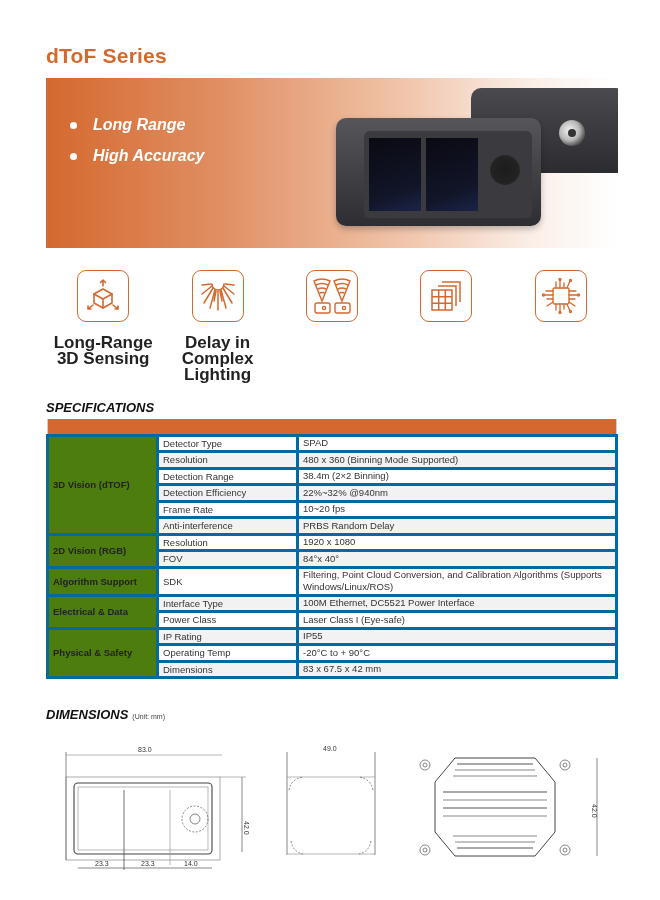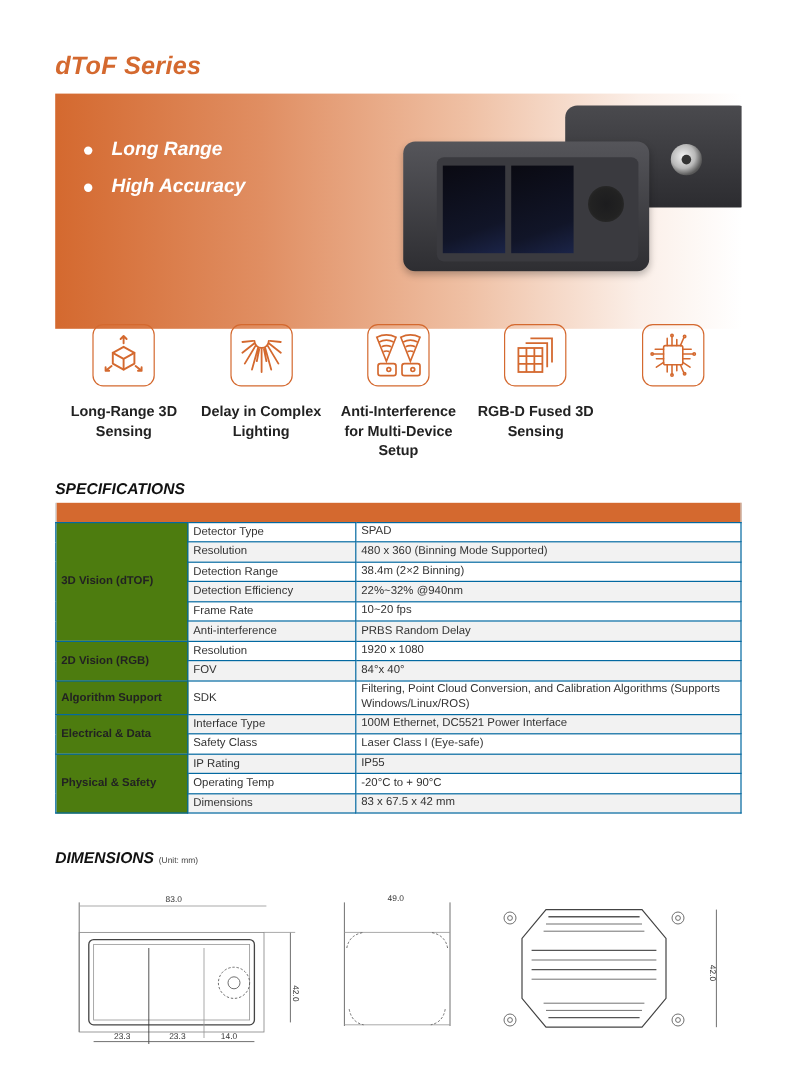--- a/index.html
+++ b/index.html
@@ -1,45 +1,45 @@
 <!DOCTYPE html>
 <html><head>
 <meta charset="utf-8">
 <style>
   * { box-sizing: border-box; margin: 0; padding: 0; }
   html, body { width: 660px; height: 900px; background: #ffffff; overflow: hidden; }
   body { font-family: "Liberation Sans", "DejaVu Sans", sans-serif; color: #222; position: relative; }
 
-  .title { position: absolute; left: 46px; top: 44px; font-size: 21px; font-weight: bold; color: #d4692f; letter-spacing: 0.2px; font-style: italic; }
-
-  .hero { position: absolute; left: 46px; top: 78px; width: 572px; height: 196px;
+  .title { position: absolute; left: 46px; top: 44px; font-size: 21px; font-weight: bold; color: #d4692f; letter-spacing: 0.2px; }
+
+  .hero { position: absolute; left: 46px; top: 78px; width: 572px; height: 170px;
     background: linear-gradient(to right, #d4692f 0%, #e08e62 30%, #efc0a4 60%, #fbefe8 85%, #ffffff 100%); overflow: hidden; }
   .hero ul { list-style: none; position: absolute; left: 22px; top: 36px; }
   .hero li { position: relative; padding-left: 25px; color: #ffffff; font-style: italic; font-weight: bold; font-size: 16px; line-height: 22px; margin-bottom: 9px; width: 200px; }
   .hero li::before { content: ""; position: absolute; left: 2px; top: 8px; width: 7px; height: 7px; border-radius: 50%; background: #ffffff; }
 
   .device-back { position: absolute; left: 425px; top: 10px; width: 155px; height: 85px; background: linear-gradient(180deg,#4a4a4e,#2c2c30); border-radius: 10px; }
   .device-back .port { position: absolute; left: 88px; top: 32px; width: 26px; height: 26px; border-radius: 50%; background: radial-gradient(circle at 40% 40%, #f2f2f2 0%, #b8b8b8 45%, #5b5b5b 70%, #333 100%); }
   .device-back .port::after { content:""; position:absolute; left:9px; top:9px; width:8px; height:8px; border-radius:50%; background:#333; }
   .device-front { position: absolute; left: 290px; top: 40px; width: 205px; height: 108px; background: linear-gradient(180deg,#55555a,#2e2e32); border-radius: 10px; box-shadow: 0 3px 6px rgba(0,0,0,0.25); }
   .device-front .bezel { position: absolute; left: 28px; top: 13px; width: 168px; height: 87px; background: #3a3a3f; border-radius: 6px; }
   .device-front .lens { position: absolute; top: 7px; width: 52px; height: 73px; background: linear-gradient(160deg,#0a0a12,#111528 70%,#1b2448); }
   .device-front .cam { position: absolute; left: 126px; top: 24px; width: 30px; height: 30px; border-radius: 50%; background: radial-gradient(circle,#1c1c1e 0%,#222 60%,#333 100%); }
 
   .features { position: absolute; left: 46px; top: 270px; width: 572px; display: flex; }
   .feature { width: 119px; text-align: center; }
   .feature .icon-box { width: 52px; height: 52px; margin: 0 auto; border: 1.5px solid #d4692f; border-radius: 9px; display: flex; align-items: center; justify-content: center; }
-  .feature .label { margin-top: 13px; font-size: 12px; font-weight: bold; line-height: 16px; color: #222; }
+  .feature .label { margin-top: 13px; font-size: 17px; font-weight: bold; line-height: 16px; color: #222; }
 
   .h2 { position: absolute; left: 46px; font-size: 13px; font-weight: bold; font-style: italic; color: #111; }
   .h2 .unit { font-size: 7px; font-weight: normal; font-style: normal; color: #444; margin-left: 4px; }
 
   .specs { position: absolute; left: 46px; top: 419px; width: 572px; border-collapse: collapse; font-size: 9.5px; }
   .specs th { background: #d4692f; height: 16px; }
-  .specs td { border: 1px solid #0369a1; height: 16.5px; padding: 0 4px; color: #333; }
+  .specs td { border: 3px solid #0369a1; height: 16.5px; padding: 0 4px; color: #333; }
   .specs td.cat { font-weight: bold; color: #222; width: 110px; background: #4d7c0f; }
   .specs td.param { width: 140px; }
   .specs tr.alt td.param, .specs tr.alt td.val { background: #f2f2f2; }
   .specs td.val { line-height: 12px; margin-left: 28px; }
   .specs { border-left: 1px solid #cfcfcf; border-right: 1px solid #cfcfcf; }
 
   .dims { position: absolute; top: 735px; }
   .dimtxt { font-size: 7px; fill: #333; font-family: "Liberation Sans", sans-serif; }
 </style>
 </head>
@@ -92,31 +92,29 @@
         <path d="M3 6 Q11 2 19 6 L11 26 Z"></path>
           <path d="M5 10 Q11 7 17 10 M7 14 Q11 12 15 14 M8.5 18 Q11 17 13.5 18"></path>
         <path d="M23 6 Q31 2 39 6 L31 26 Z"></path>
           <path d="M25 10 Q31 7 37 10 M27 14 Q31 12 35 14 M28.5 18 Q31 17 33.5 18"></path>
         <rect x="4" y="28" width="15" height="10" rx="2"></rect>
           <circle cx="13" cy="33" r="1.6"></circle>
         <rect x="24" y="28" width="15" height="10" rx="2"></rect>
           <circle cx="33" cy="33" r="1.6"></circle>
       </svg>
     </div>
-    <div class="label">Anti-Interference for Multi-Device Setup</div>
   </div>
   <div class="feature">
     <div class="icon-box">
       <svg width="40" height="40" viewBox="0 0 40 40" fill="none" stroke="#d4692f" stroke-width="1.5">
         <path d="M16 6 L34 6 L34 26 M12 10 L30 10 L30 30"></path>
         <rect x="6" y="14" width="20" height="20"></rect>
         <path d="M12.7 14 L12.7 34 M19.3 14 L19.3 34 M6 20.7 L26 20.7 M6 27.3 L26 27.3"></path>
       </svg>
     </div>
-    <div class="label">RGB-D Fused 3D Sensing</div>
   </div>
   <div class="feature">
     <div class="icon-box">
       <svg width="40" height="40" viewBox="0 0 40 40" fill="none" stroke="#d4692f" stroke-width="1.3" stroke-linecap="round">
         <rect x="12" y="12" width="16" height="16" rx="1.5"></rect>
         <path d="M15 12 L15 6 M19 12 L19 4 M23 12 L23 7 M26 12 L29 5 M15 28 L15 34 M19 28 L19 36 M23 28 L23 33 M26 28 L29 35 M12 15 L5 15 M12 19 L3 19 M12 23 L6 23 M12 26 L6 30 M28 15 L35 15 M28 19 L37 19 M28 23 L34 23 M28 26 L34 30"></path>
         <circle cx="19" cy="3.5" r="1"></circle>
           <circle cx="29.5" cy="4.5" r="1"></circle>
           <circle cx="2.5" cy="19" r="1"></circle>
           <circle cx="37.5" cy="19" r="1"></circle>
@@ -176,21 +174,21 @@
     <td class="param">SDK</td>
     <td class="val" style="height:28px;">Filtering, Point Cloud Conversion, and Calibration Algorithms (Supports Windows/Linux/ROS)</td>
   </tr>
 
   <tr class="alt">
     <td class="cat" rowspan="2">Electrical &amp; Data</td>
     <td class="param">Interface Type</td>
     <td class="val">100M Ethernet, DC5521 Power Interface</td>
   </tr>
   <tr>
-    <td class="param">Safety Class</td>
+    <td class="param">Power Class</td>
     <td class="val">Laser Class I (Eye-safe)</td>
   </tr>
 
   <tr class="alt">
     <td class="cat" rowspan="3">Physical &amp; Safety</td>
     <td class="param">IP Rating</td>
     <td class="val">IP55</td>
   </tr>
   <tr>
     <td class="param">Operating Temp</td>

